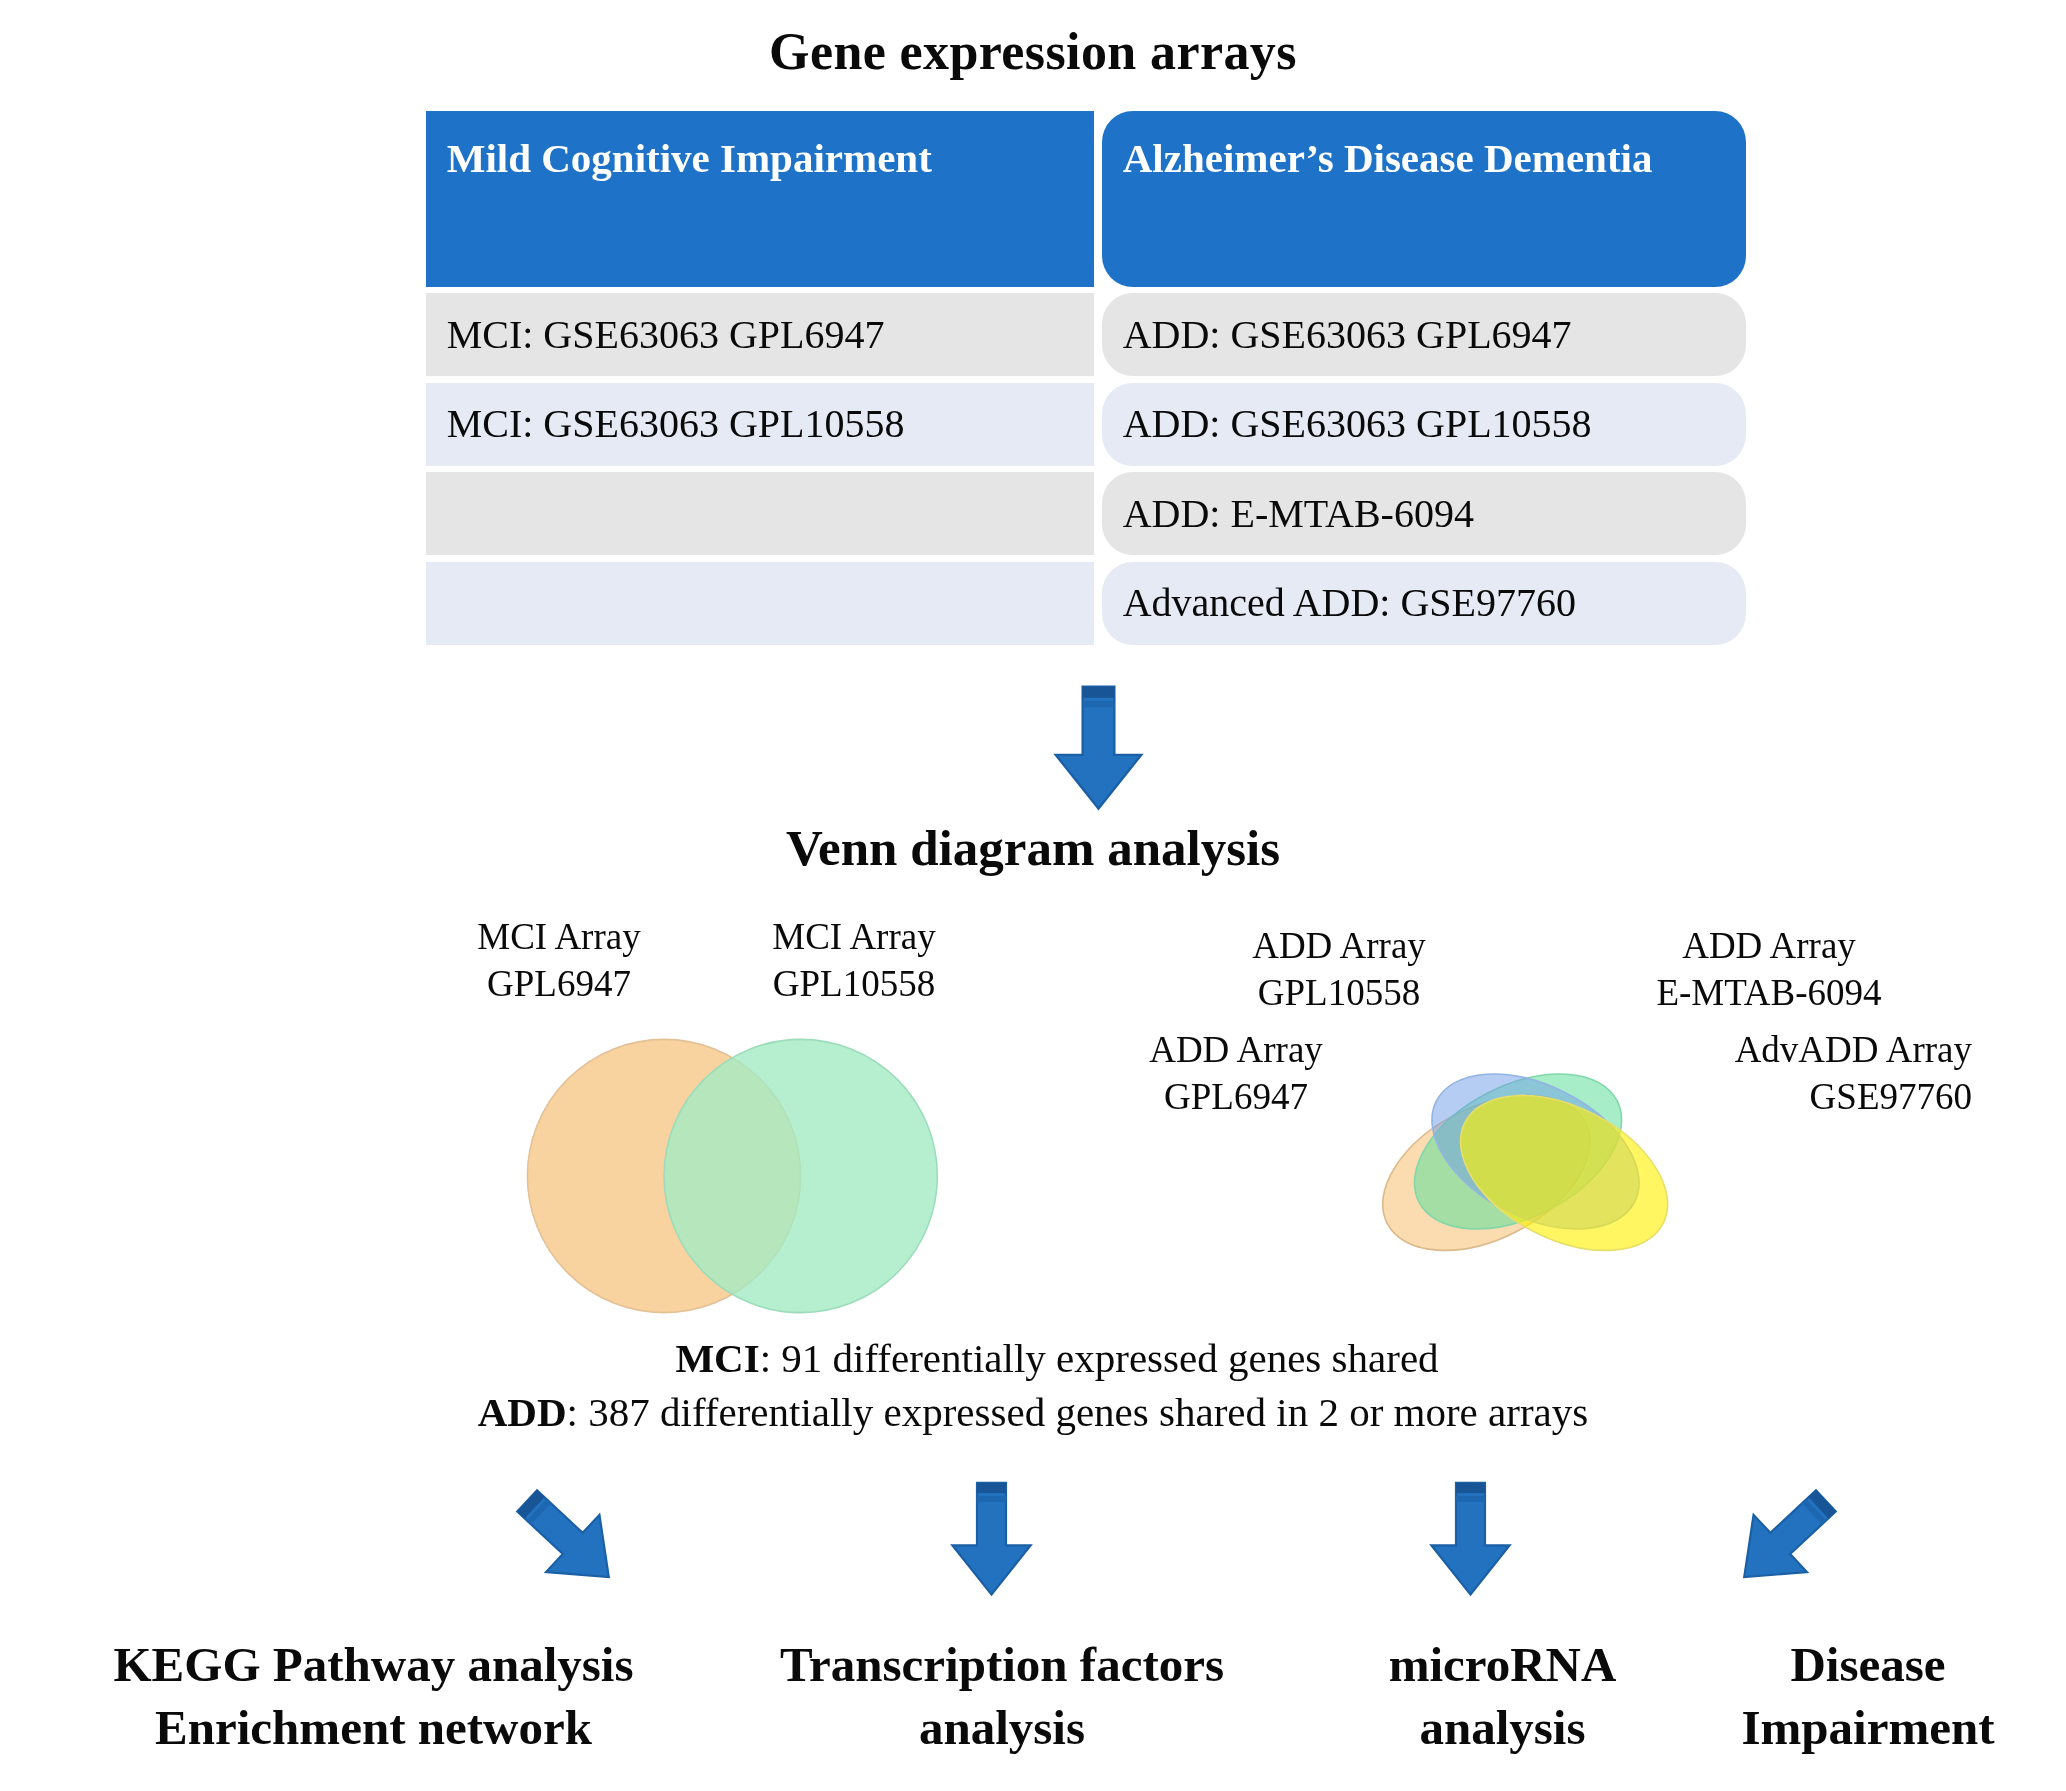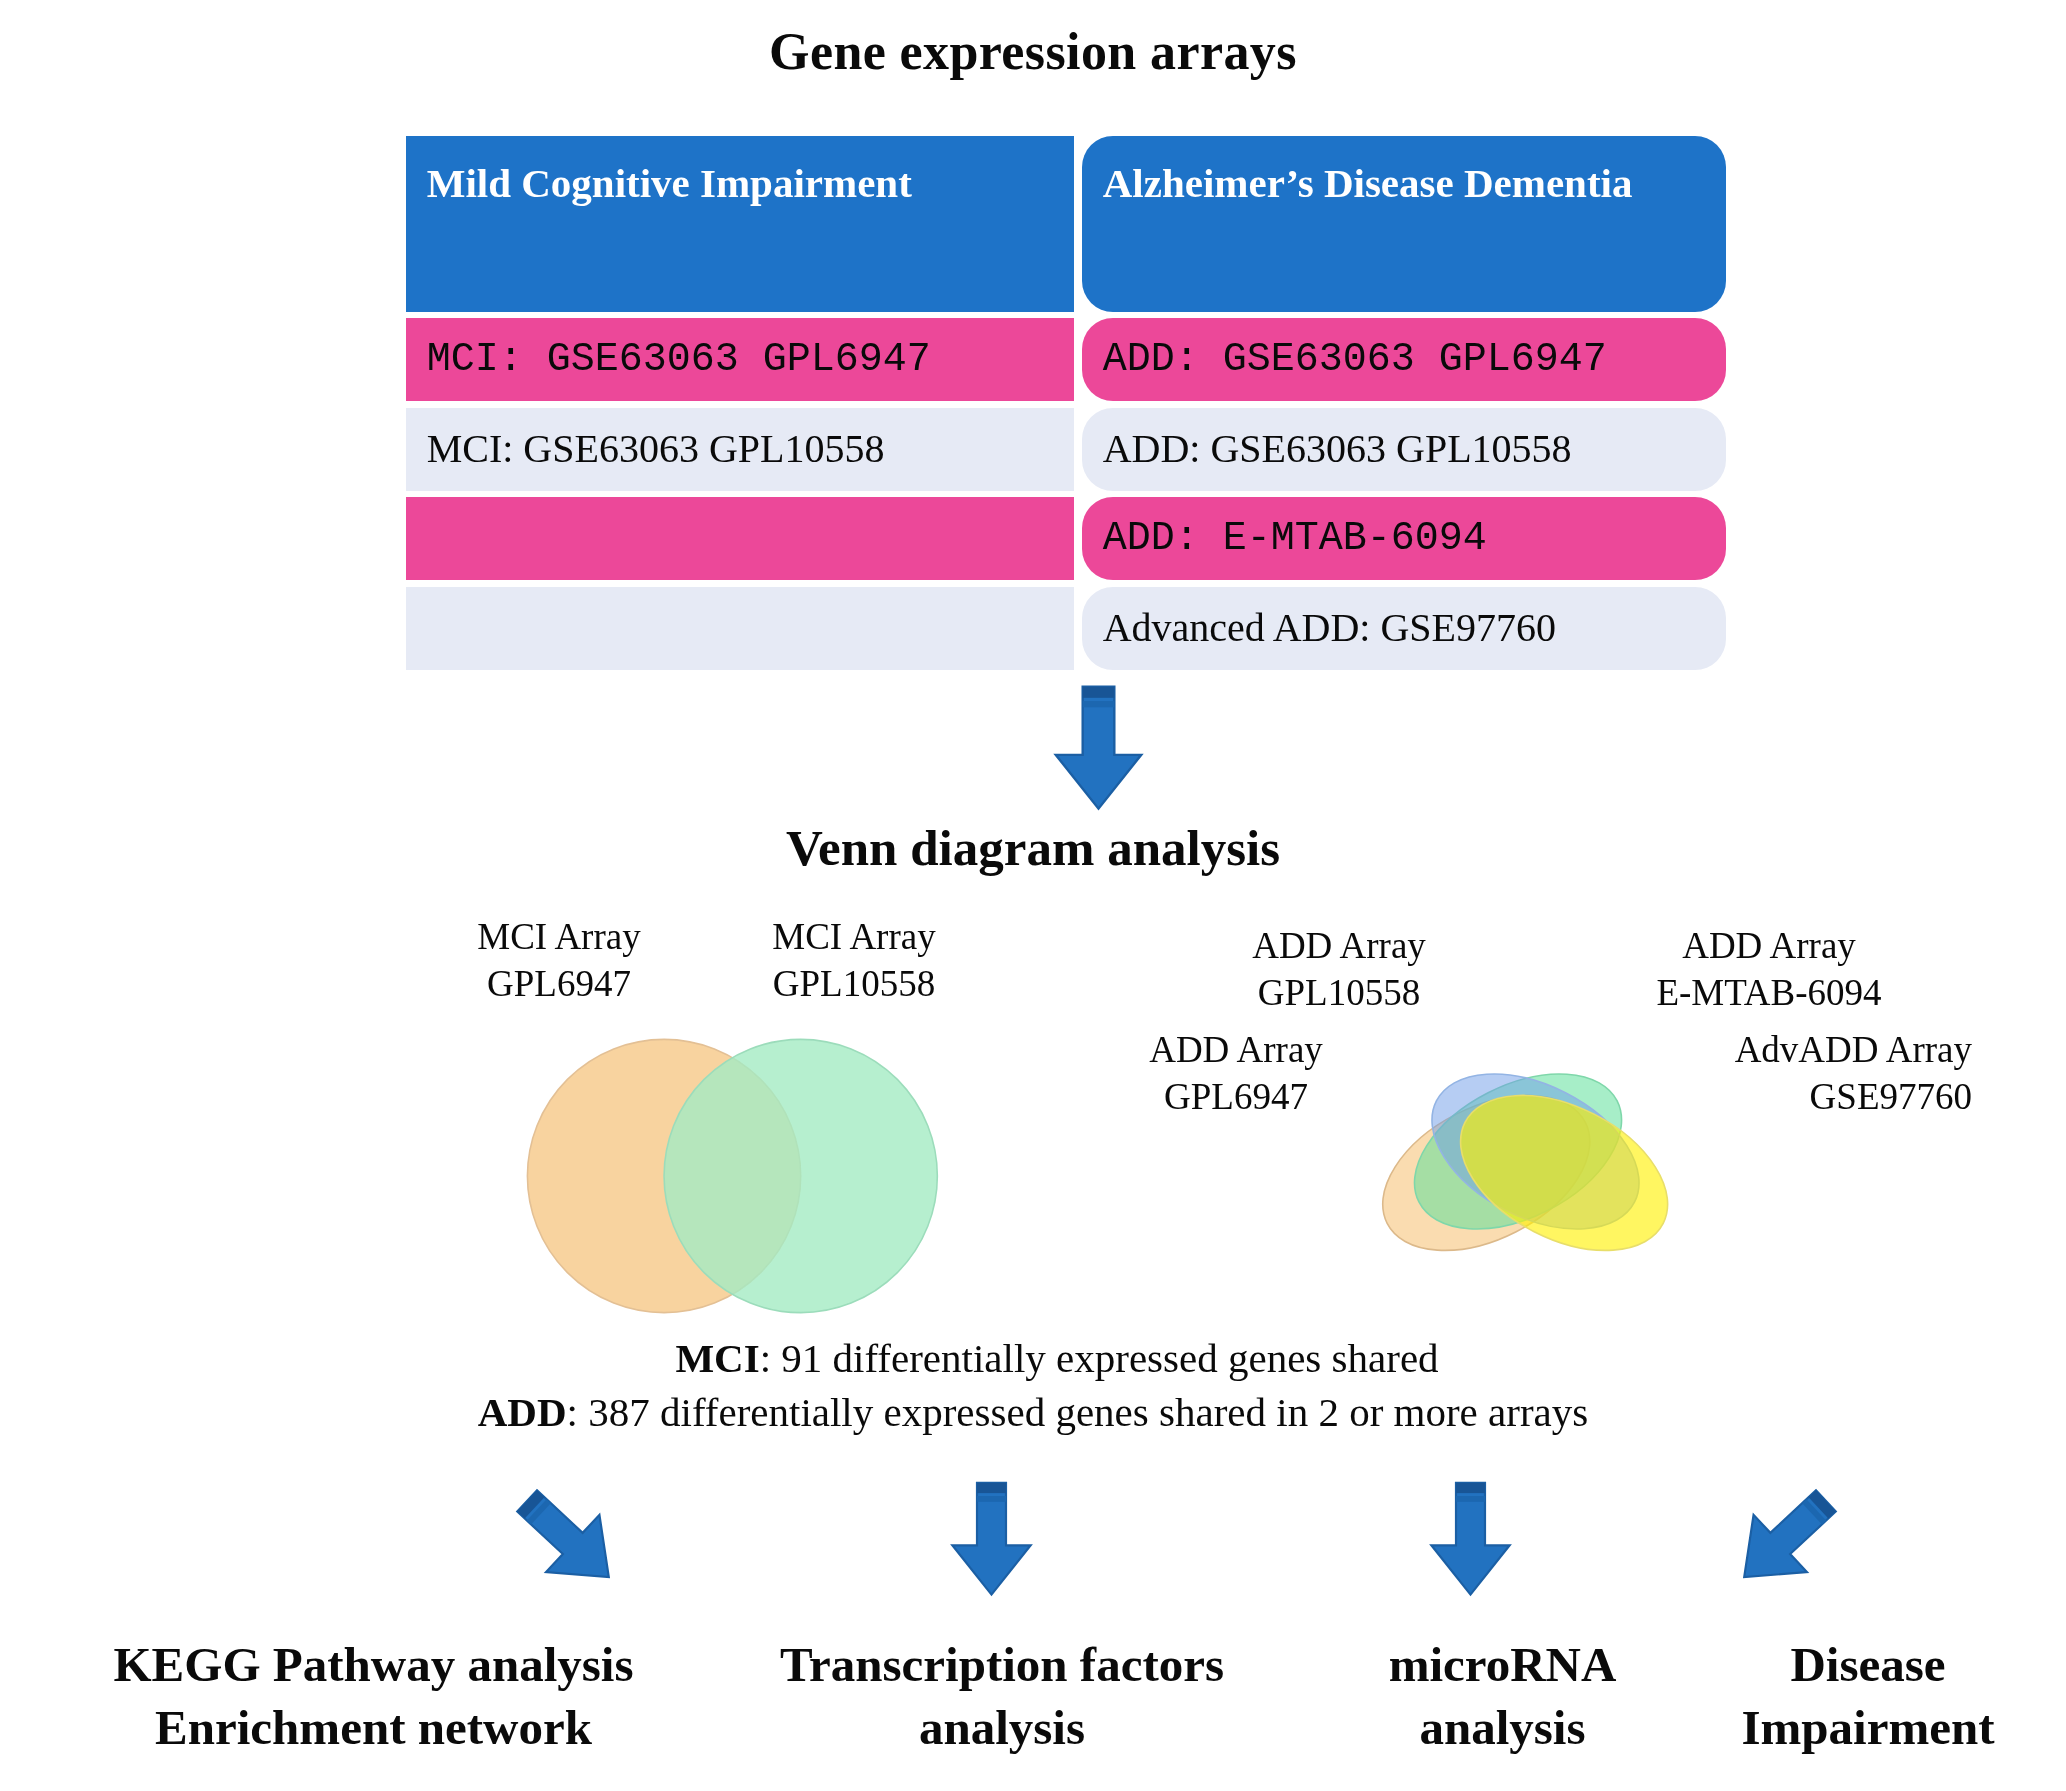--- a/index.html
+++ b/index.html
@@ -12,35 +12,35 @@
   .abs{position:absolute;}
 
   
   #fig-title{
     left:0;top:22px;width:2066px;text-align:center;
     font-size:52px;font-weight:bold;letter-spacing:0.4px;
   }
 
   
   #arrays-table{
-    left:406px;top:111px;width:1320px;margin-top:25px;
+    left:426px;top:111px;width:1320px;
   }
   .tbl-row{display:flex;width:100%;}
   .tbl-cell{box-sizing:border-box;padding:14.3px 20.7px;}
   .tbl-cell.left{width:668px;margin-right:8px;}
   .tbl-cell.right{width:644px;border-radius:31px;}
   .hdr .tbl-cell{
     background:#1E73C8;color:#ffffff;font-weight:bold;font-size:41px;
     line-height:1.22;height:176px;padding-top:22px;
   }
   .body-row{margin-top:6.4px;}
   .body-row .tbl-cell{
     font-size:40px;line-height:1.2;height:83px;display:flex;align-items:center;
   }
-  .band-dark .tbl-cell{background:#ec4899;font-family:Liberation Mono, monospace;}
+  .band-dark .tbl-cell{background:#e5e5e5;}
   .band-light .tbl-cell{background:#E6EAF5;}
   .tbl-cell.empty{color:transparent;}
 
   
   .arrow{display:block;}
 
   #arrow-main{left:1051px;top:685px;}
 
   #venn-title{
     left:0;top:819px;width:2066px;text-align:center;

